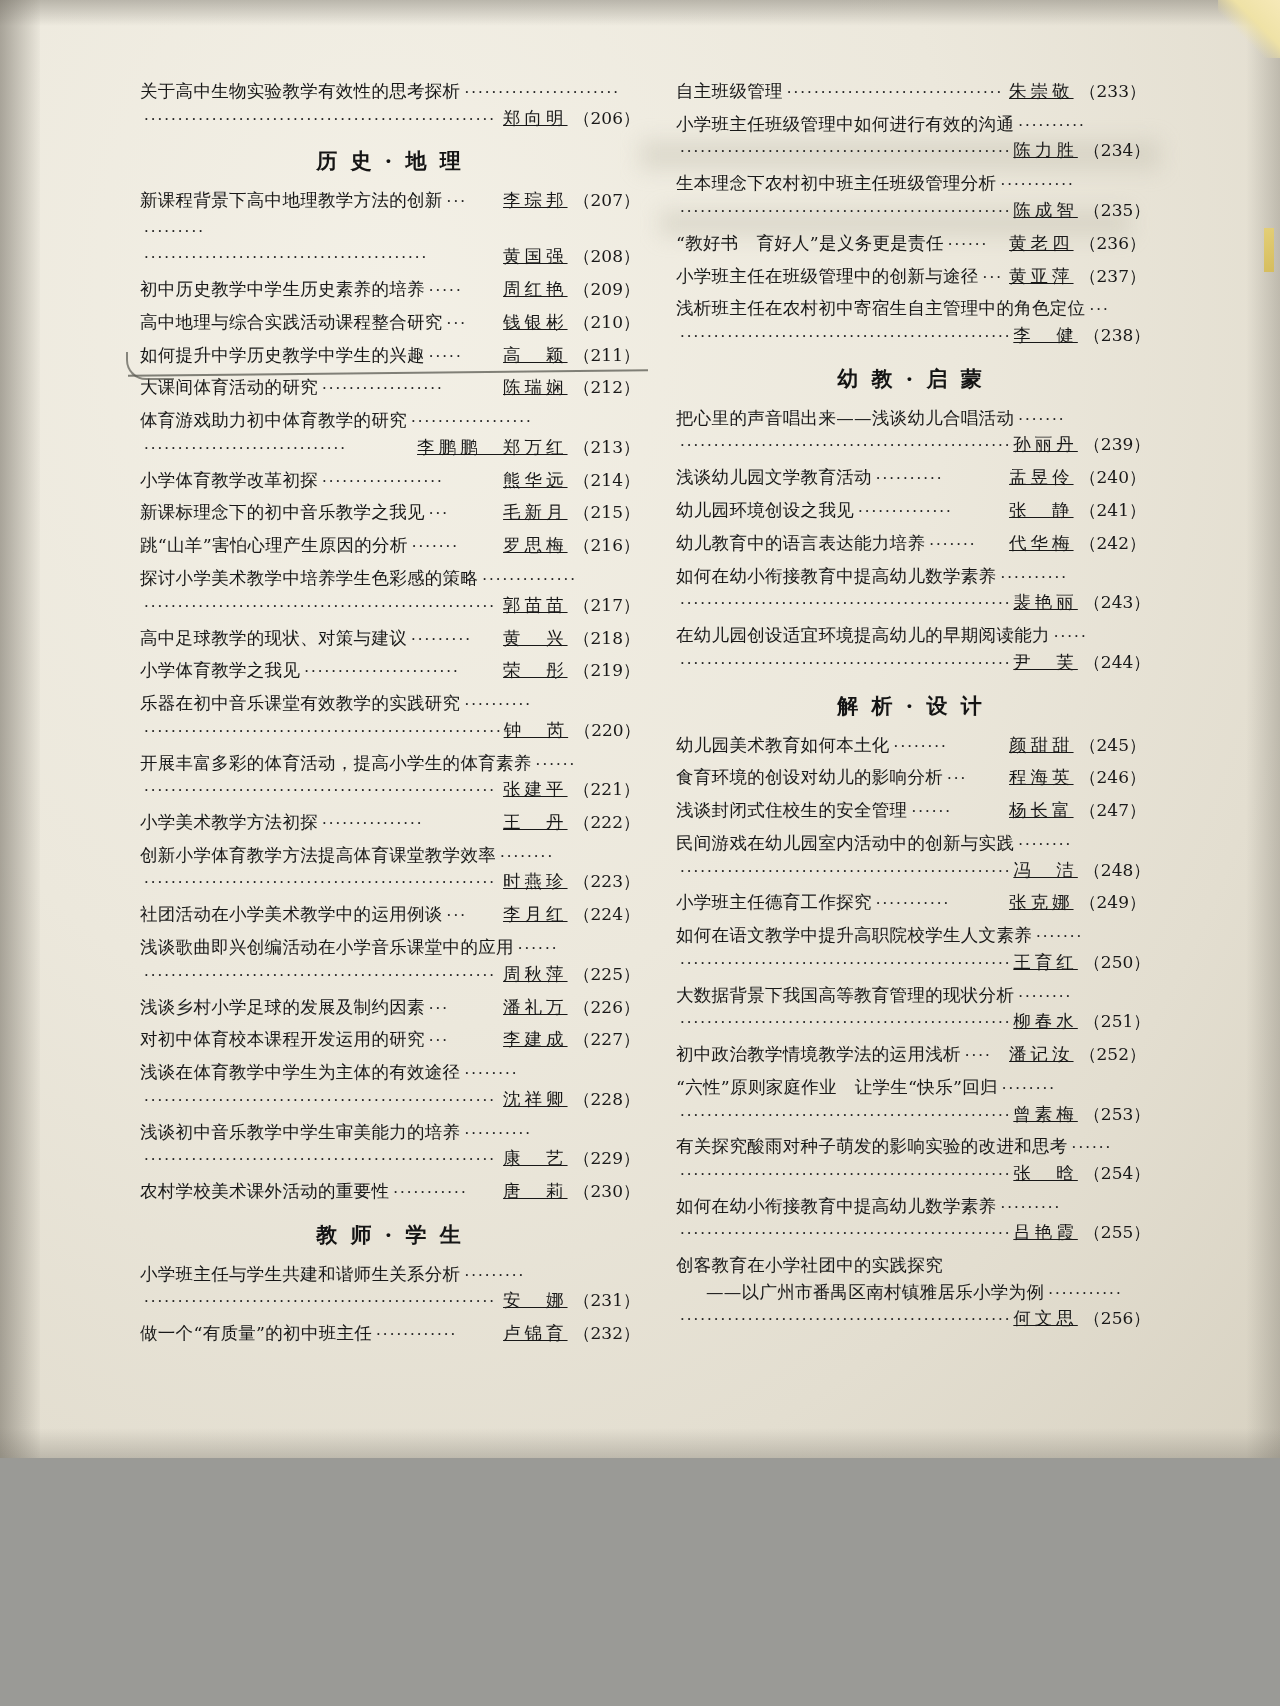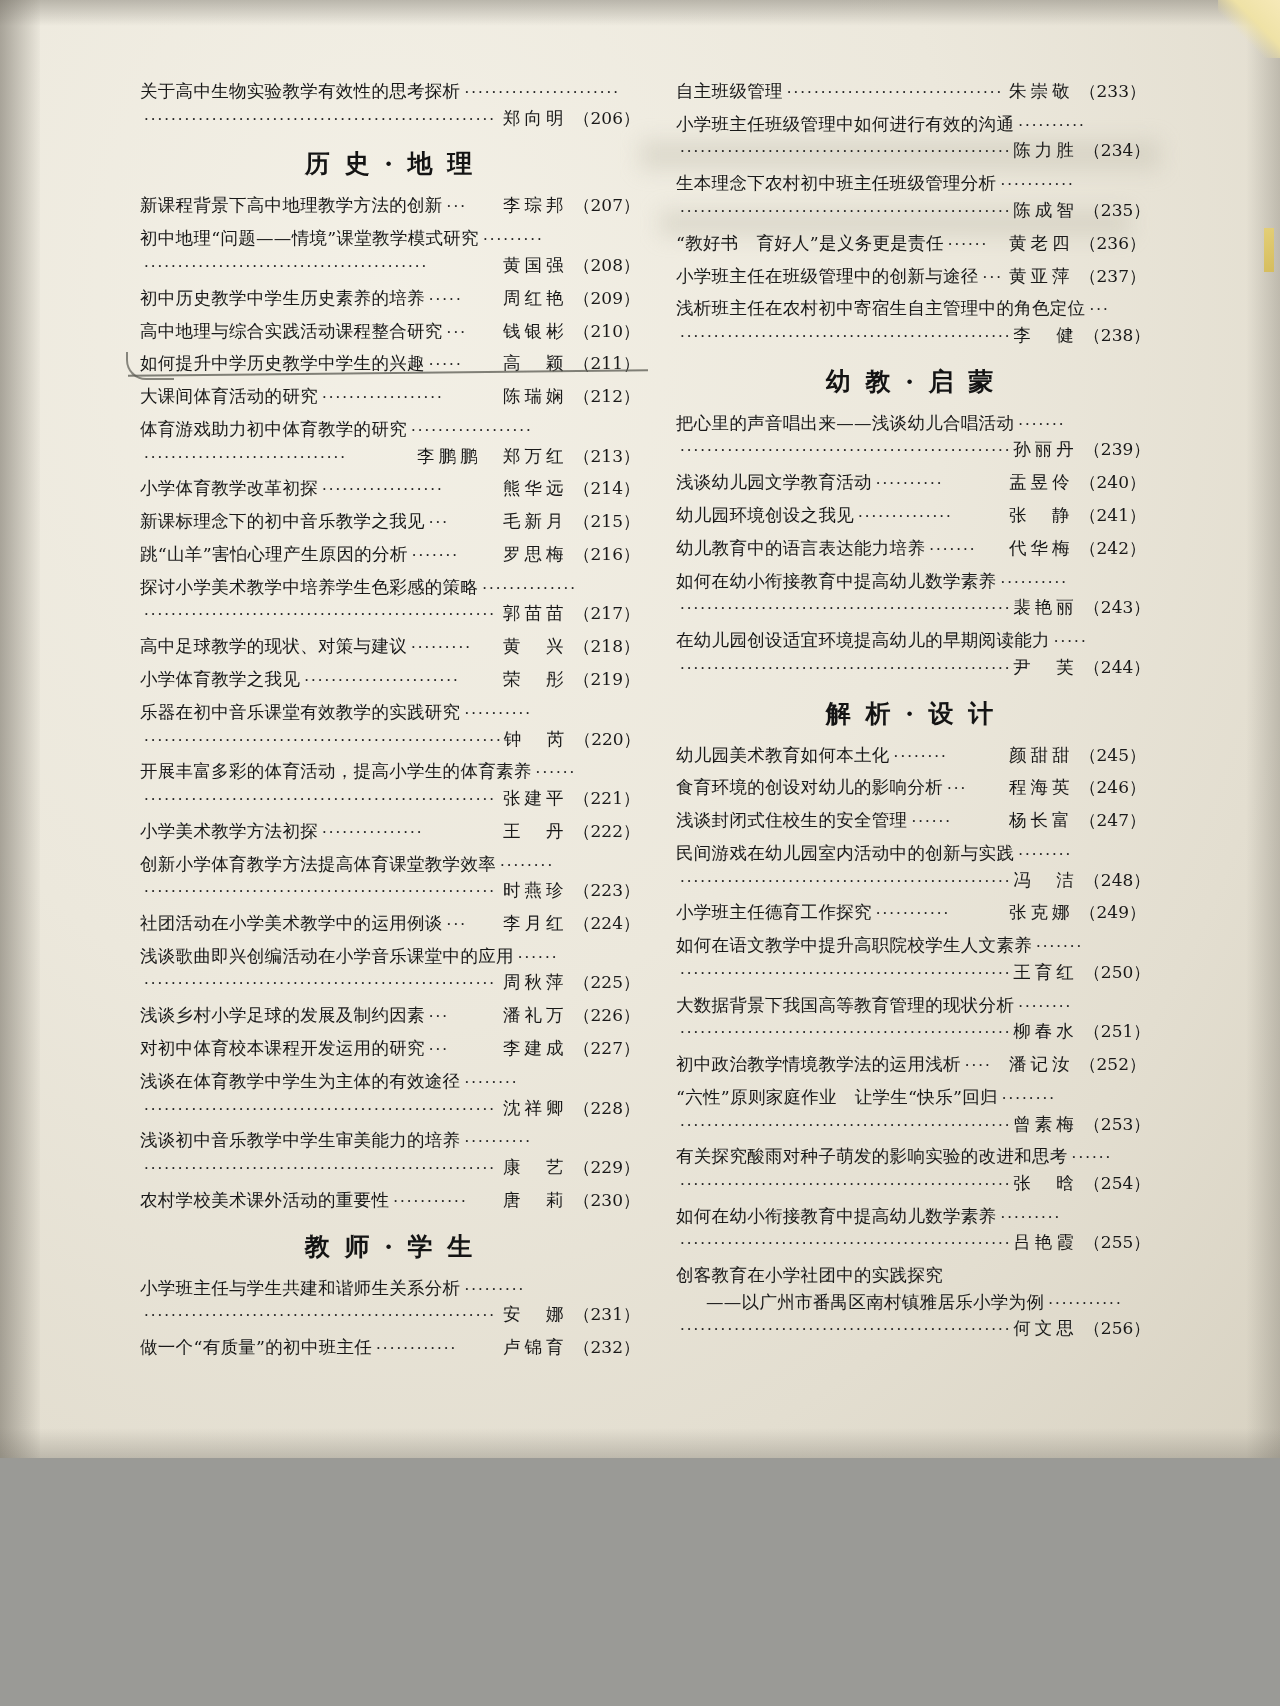--- a/index.html
+++ b/index.html
@@ -59,21 +59,21 @@
     position: absolute;
     top: 78px;
   }
   .col-left  { left: 140px;  width: 500px; }
   .col-right { left: 676px;  width: 470px; }
 
   .section-head {
     text-align: center;
     font-family: "DejaVu Serif", "Liberation Serif", serif;
     font-weight: bold;
-    font-size: 25px;
+    font-size: 21px;
     letter-spacing: 3px;
     margin: 16px 0 12px 0;
     color: #141414;
   }
 
   .entry {
     font-family: "DejaVu Serif", "Liberation Serif", serif;
     font-size: 17.5px;
     line-height: 1.52;
     margin: 0 0 6px 0;
@@ -94,20 +94,21 @@
     white-space: nowrap;
     letter-spacing: 2px;
     padding: 0 4px;
     color: #222;
     font-size: 15px;
     min-width: 10px;
   }
   .author {
     letter-spacing: 4px;
     padding-right: 6px;
+    text-decoration: underline;
   }
   .page-no {
     font-family: "DejaVu Serif", "Liberation Serif", serif;
     font-size: 17px;
     min-width: 62px;
     text-align: right;
   }
   
   .cont {
     display: flex;
@@ -180,21 +181,20 @@
         <div class="entry">
           <div class="line">
             <span class="title">新课程背景下高中地理教学方法的创新</span>
             <span class="dots">···</span>
             <span class="author">李琮邦</span>
             <span class="page-no">（207）</span>
           </div>
         </div>
         <div class="entry">
           <div class="line">
-            <span class="title">初中地理“问题——情境”课堂教学模式研究</span>
             <span class="dots">·········</span>
           </div>
           <div class="cont">
             <span class="dots">··········································</span>
             <span class="author">黄国强</span>
             <span class="page-no">（208）</span>
           </div>
         </div>
         <div class="entry">
           <div class="line">

